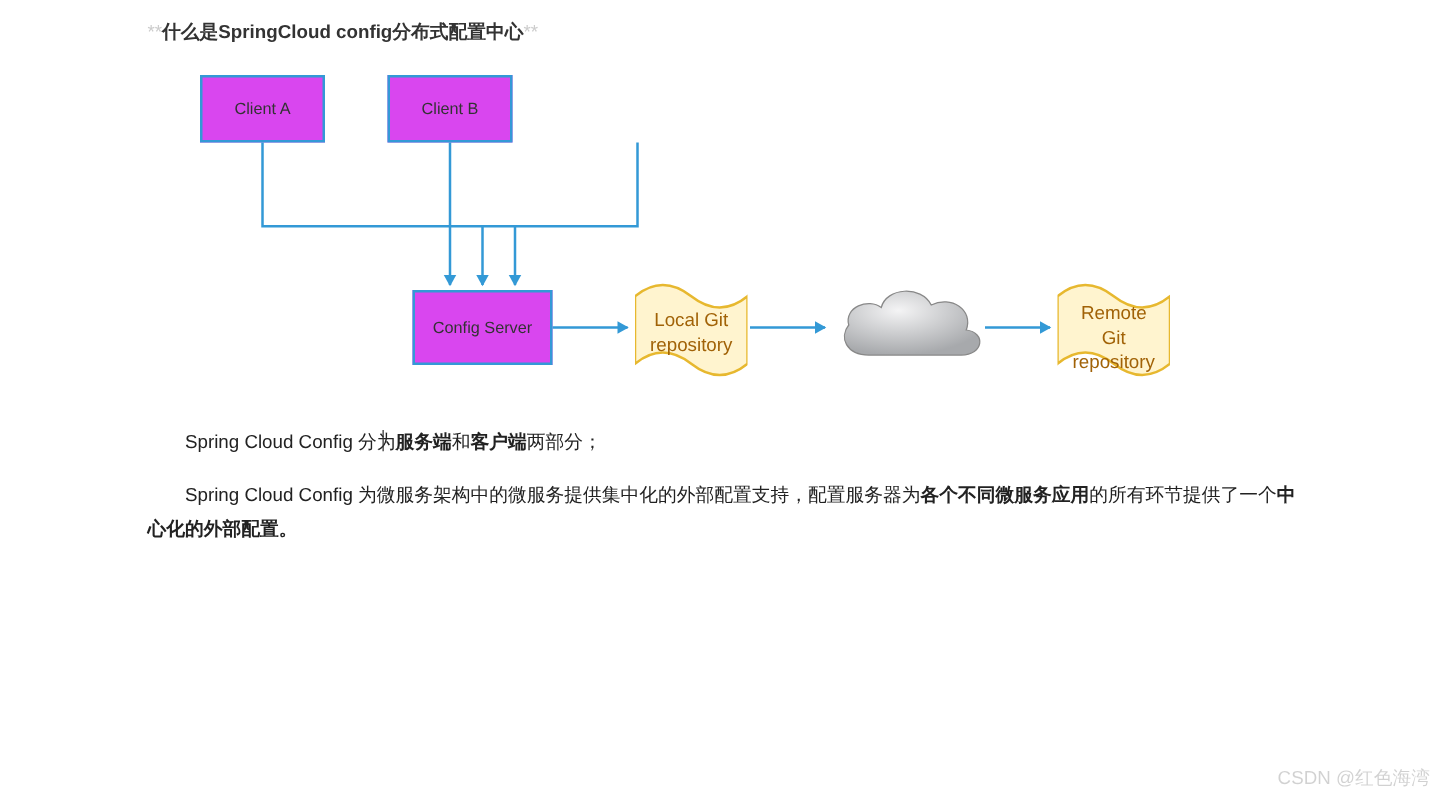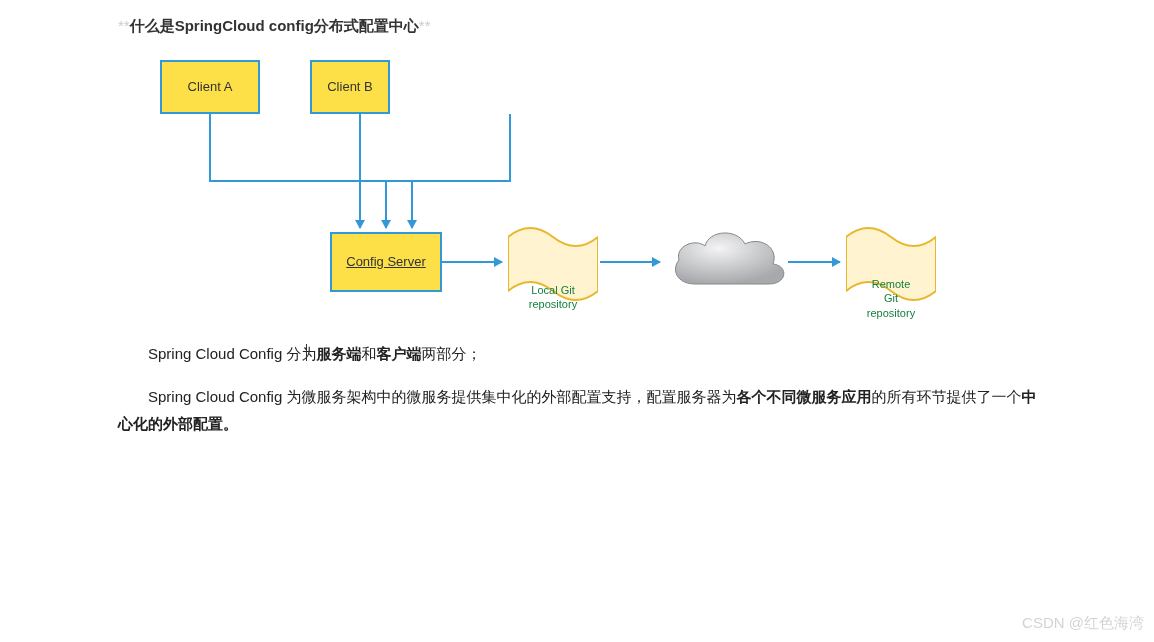--- a/index.html
+++ b/index.html
@@ -24,42 +24,41 @@
   .diagram {
     position: absolute;
     left: 140px;
     top: 50px;
     width: 820px;
     height: 280px;
   }
   .box {
     position: absolute;
     border: 2px solid #3399d6;
-    background: #fde047;
+    background: #d946ef;
     font-size: 13px;
     display: flex;
     align-items: center;
     justify-content: center;
     text-align: center;
     color: #333;
   }
   .docshape {
     position: absolute;
     width: 90px;
     height: 78px;
   }
   .docshape svg { width: 100%; height: 100%; }
   .docshape .doclabel {
     position: absolute;
     top: 22px; left: 0; right: 0;
     text-align: center;
-    font-size: 11px;
+    font-size: 15px;
     line-height: 1.3;
-    color: #15803d;
-    margin-top: 36px;
+    color: #a16207;
   }
   .cloud {
     position: absolute;
     width: 130px;
     height: 80px;
   }
   .arrow-h {
     position: absolute;
     height: 2px;
     background: #3399d6;
@@ -112,35 +111,35 @@
 
 <div class="title">
   <span class="stars">**</span><span>什么是SpringCloud config分布式配置中心</span><span class="stars">**</span>
 </div>
 
 <div class="diagram">
 
   <div class="box" style="left:20px; top:10px; width:100px; height:54px;">
       <span>Client A</span>
     </div>
-  <div class="box" style="left:170px; top:10px; width:80px; height:54px;">
+  <div class="box" style="left:170px; top:10px; width:100px; height:54px;">
       <span>Client B</span>
     </div>
 
   <div class="vline" style="left:69px; top:64px; height:66px;"></div>
   <div class="vline" style="left:219px; top:64px; height:66px;"></div>
   <div class="vline" style="left:369px; top:64px; height:66px;"></div>
 
   <div class="hline" style="left:69px; top:130px; width:302px;"></div>
 
   <div class="vline down-arrow" style="left:219px; top:130px; height:48px;"></div>
   <div class="vline down-arrow" style="left:245px; top:130px; height:48px;"></div>
   <div class="vline down-arrow" style="left:271px; top:130px; height:48px;"></div>
 
-  <div class="box" style="left:190px; top:182px; width:112px; height:60px;text-decoration:underline;">
+  <div class="box" style="left:190px; top:182px; width:112px; height:60px;">
       <span>Config Server</span>
     </div>
 
   <div class="arrow-h" style="left:302px; top:211px; width:60px;"></div>
 
   <div class="docshape" style="left:368px; top:175px;">
     <svg viewBox="0 0 90 78">
       <path d="M0,12 Q22,-6 45,12 Q68,30 90,12 L90,66 Q68,84 45,66 Q22,48 0,66 Z" fill="#fff4cf" stroke="#e7b82f" stroke-width="2"></path>
     </svg>
     <div class="doclabel" style="white-space:pre-line;">Local Git

